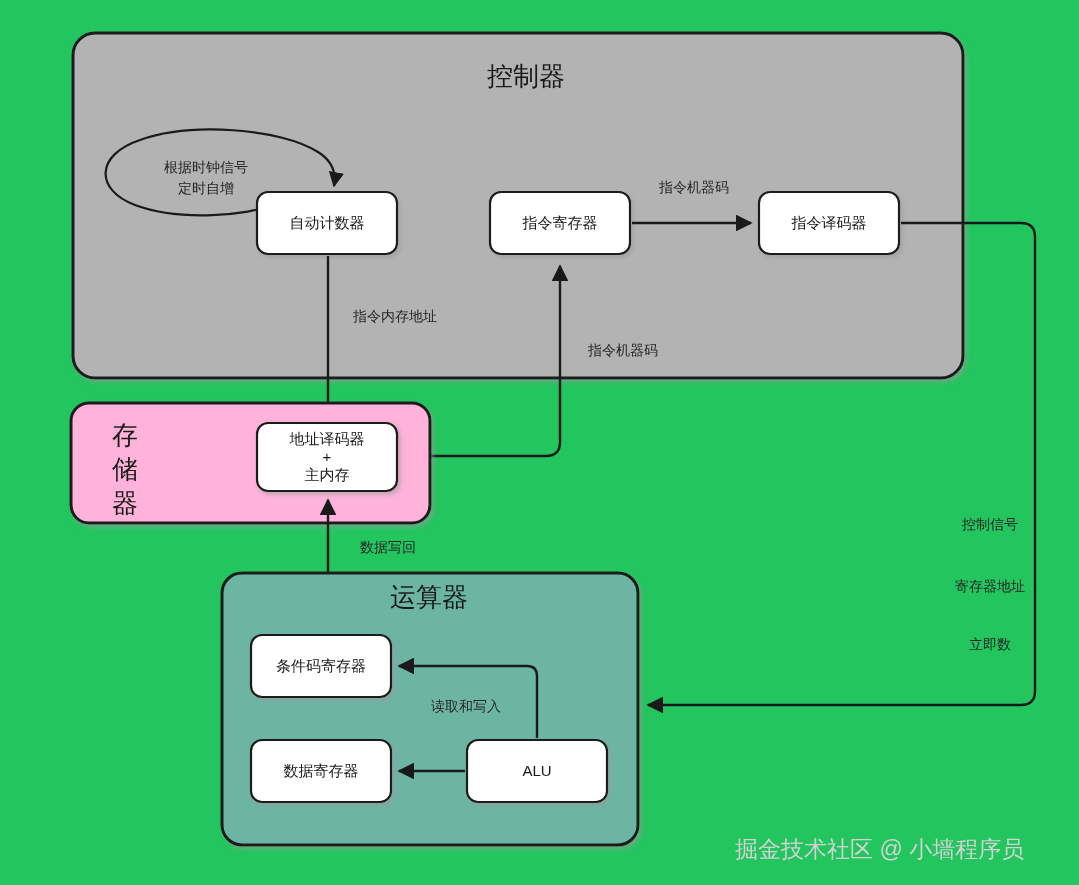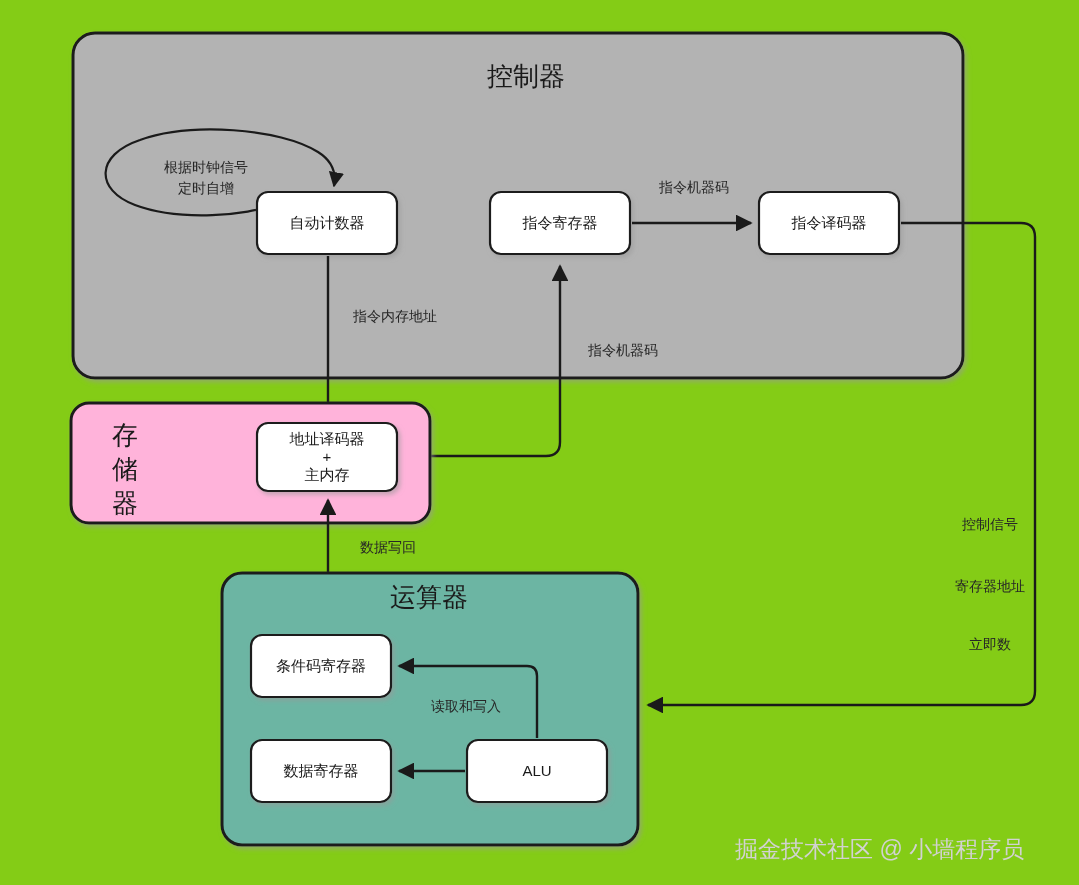--- a/index.html
+++ b/index.html
@@ -7,21 +7,21 @@
     padding: 0;
     background: #ffffff;
   }
   body {
     font-family: "Liberation Sans", "DejaVu Sans", sans-serif;
   }
   #canvas {
     position: relative;
     width: 1079px;
     height: 885px;
-    background: #84cc16;
+    background: #22c55e;
     overflow: hidden;
   }
   svg.diagram {
     position: absolute;
     top: 0;
     left: 0;
     width: 1079px;
     height: 885px;
   }
   .grp-label {

